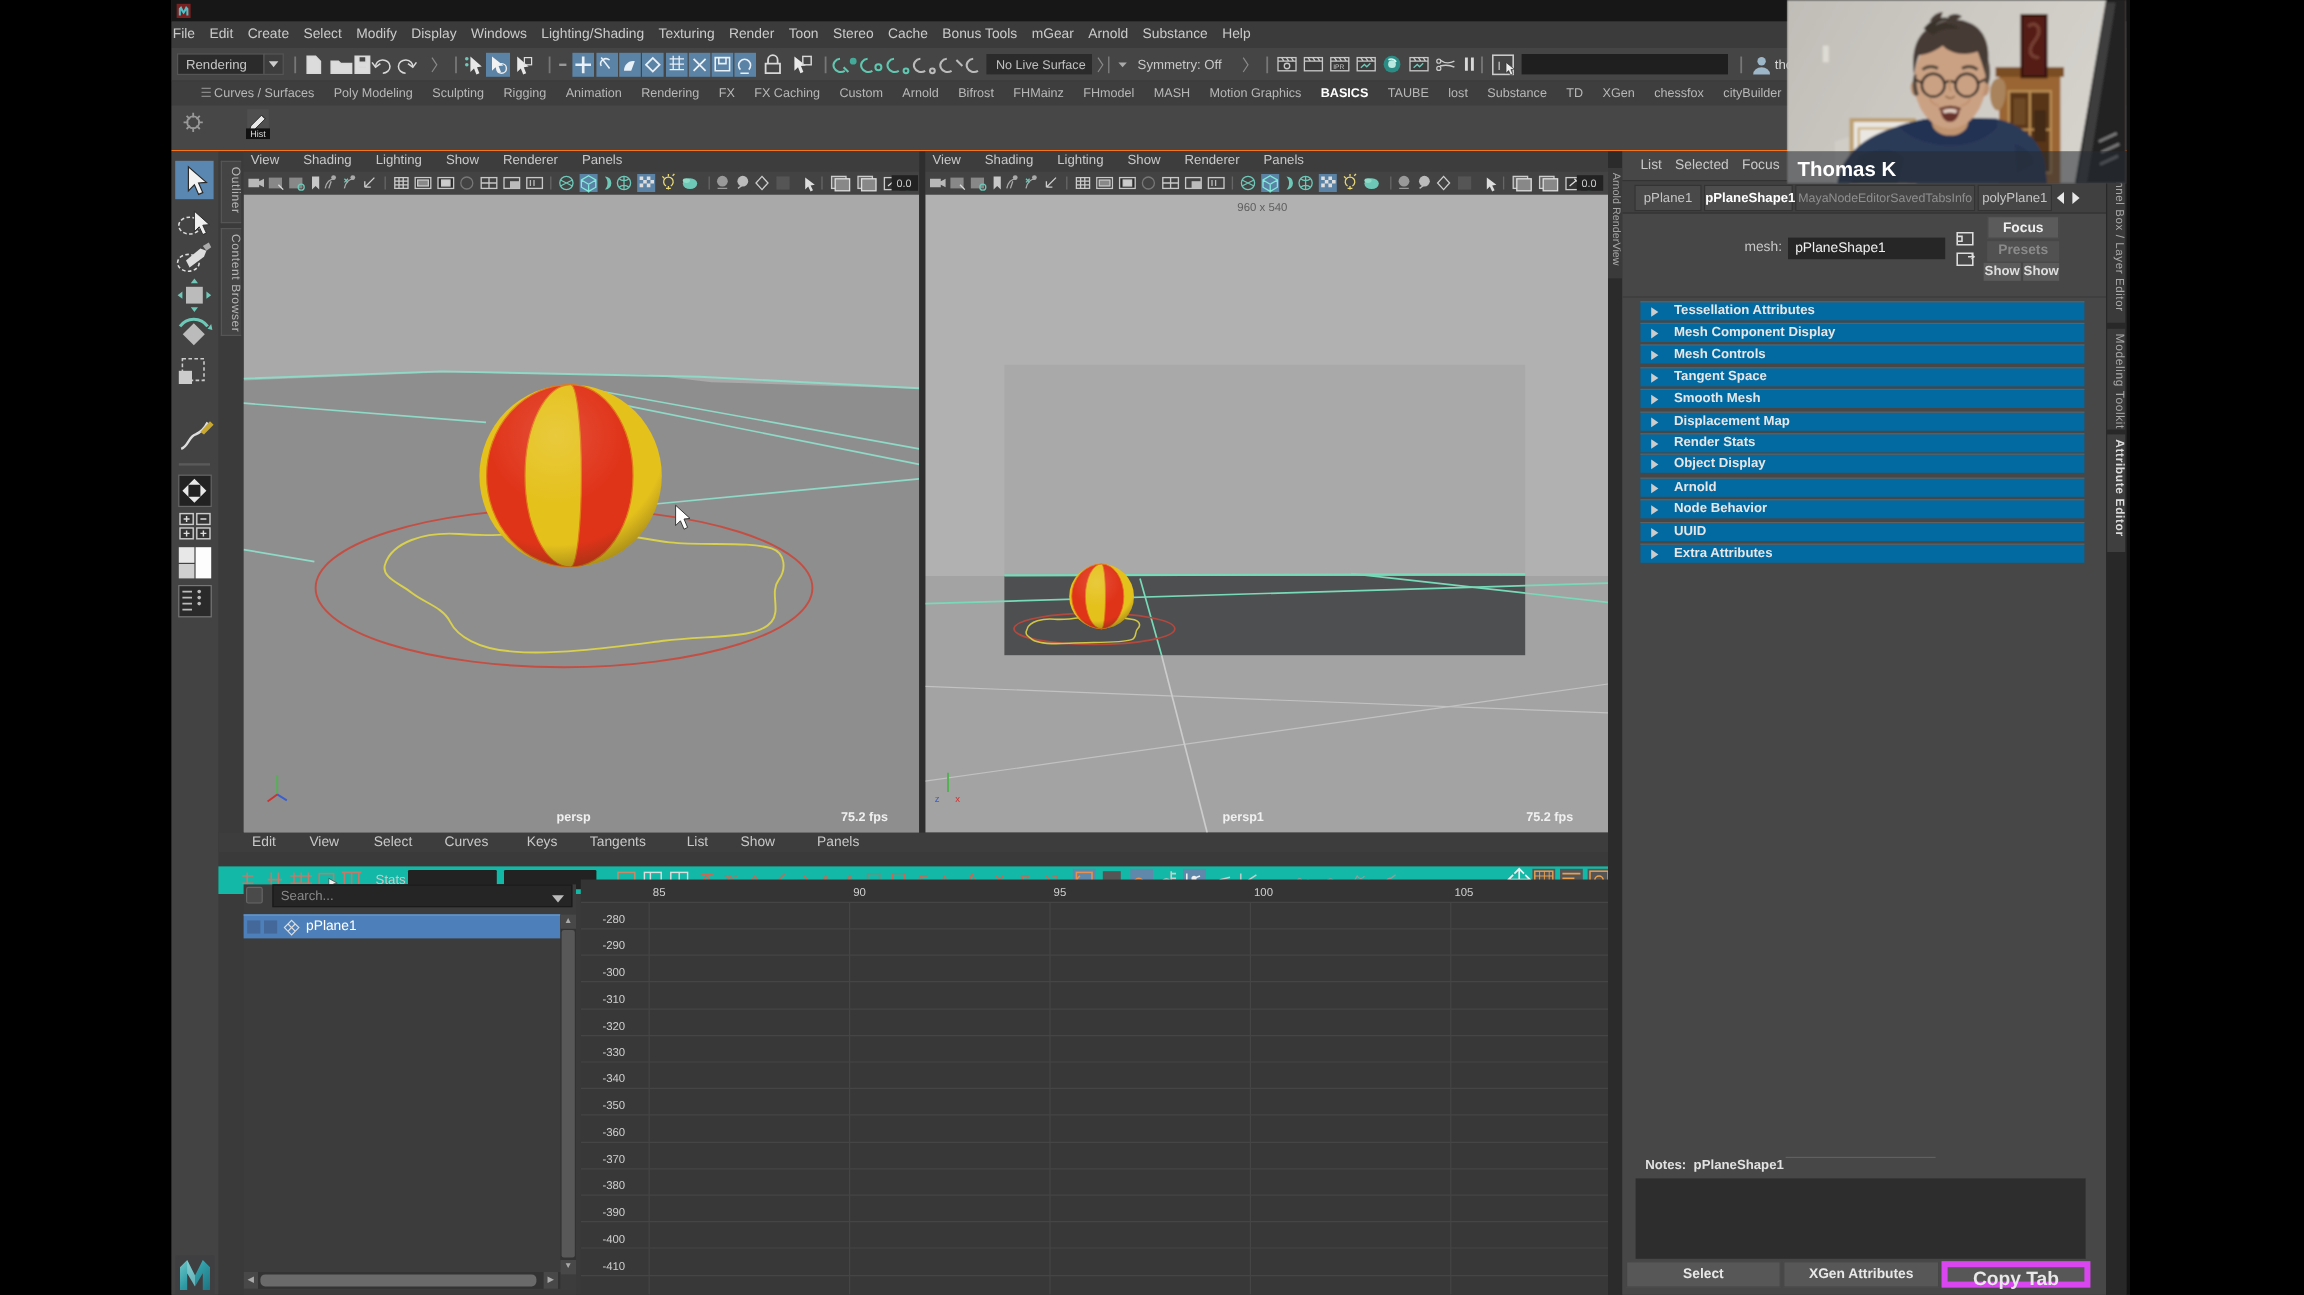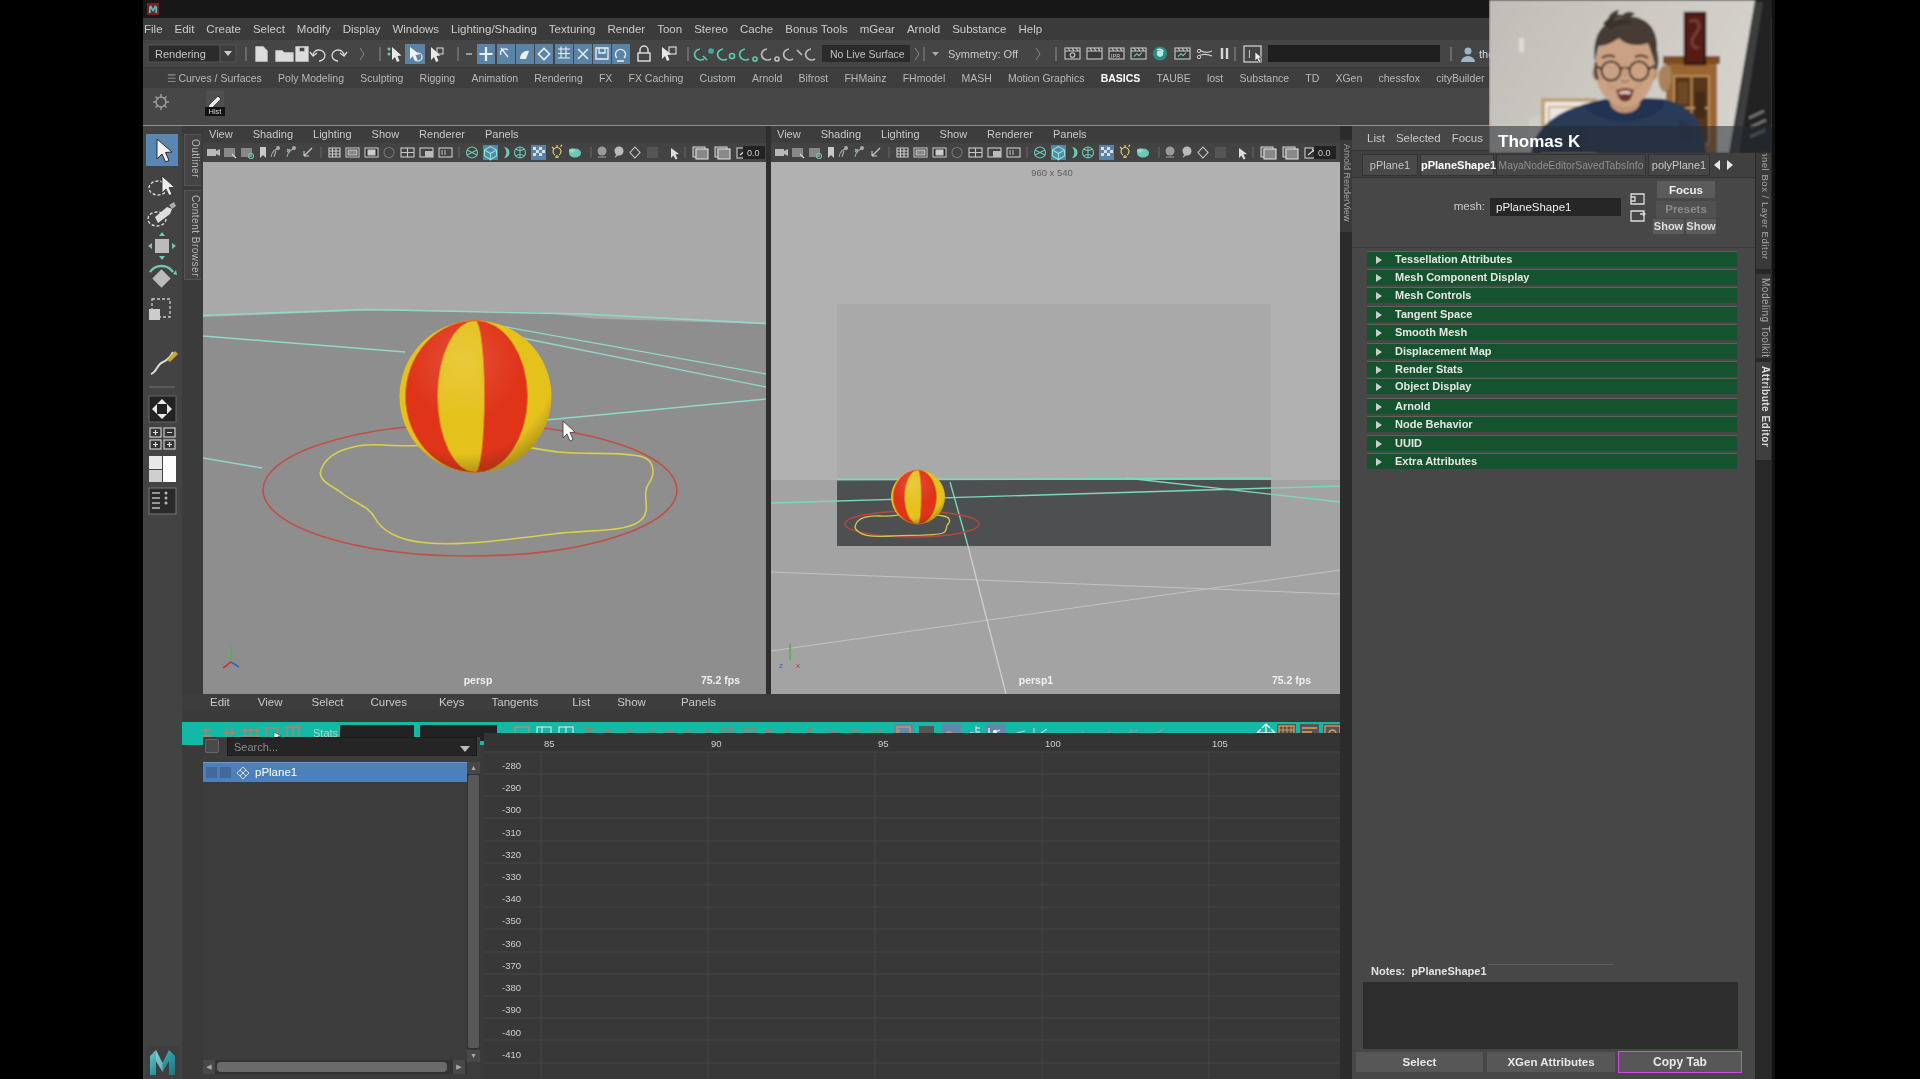--- a/index.html
+++ b/index.html
@@ -27,21 +27,21 @@
 .vpicons{position:absolute;left:0;top:17px;width:100%;height:19px;background:#434343;}
 .vpcanvas{position:absolute;left:0;top:36px;}
 
 #arnoldstrip{position:absolute;left:1197px;top:126px;width:12px;height:953px;background:#2b2b2b;}
 
 #ae{position:absolute;left:1209px;top:126px;width:403px;height:953px;background:#474747;}
 
 #righttabs{position:absolute;left:1612px;top:126px;width:17px;height:953px;background:#282828;}
 
 #graph{position:absolute;left:39px;top:694px;width:1158px;height:385px;background:#3a3a3a;}
-.aebar{position:absolute;left:15px;width:370px;height:16px;background:#14532d;border-top:1px solid #606060;color:#e6e6e6;font-size:11px;font-weight:bold;line-height:15px;padding-left:28px;}
+.aebar{position:absolute;left:15px;width:370px;height:16px;background:#0369a1;border-top:1px solid #606060;color:#e6e6e6;font-size:11px;font-weight:bold;line-height:15px;padding-left:28px;}
 .aebar::before{content:"";position:absolute;left:9px;top:4px;width:0;height:0;border-top:4px solid transparent;border-bottom:4px solid transparent;border-left:6px solid #ccc;}
 </style>
 </head>
 <body>
 <div id="win">
   <div id="titlebar"><svg class="abs" style="left:4px;top:3px;" width="12" height="12">
         <rect width="12" height="12" fill="#7a2020"></rect>
         <path d="M2,10 L2,4 L4,2 L6,6 L8,2 L10,4 L10,10 L8.3,10 L8.3,5.5 L6,9 L3.7,5.5 L3.7,10 Z" fill="#4fc0c8"></path>
       </svg></div>
   <div id="menubar"><span style="margin-left:1px">File</span><span>Edit</span><span>Create</span><span>Select</span><span>Modify</span><span>Display</span><span>Windows</span><span>Lighting/Shading</span><span>Texturing</span><span>Render</span><span>Toon</span><span>Stereo</span><span>Cache</span><span>Bonus Tools</span><span>mGear</span><span>Arnold</span><span>Substance</span><span>Help</span></div>
@@ -476,21 +476,21 @@
     <div class="aebar" style="top:252px;">Object Display</div>
     <div class="aebar" style="top:272px;">Arnold</div>
     <div class="aebar" style="top:290px;">Node Behavior</div>
     <div class="aebar" style="top:309px;">UUID</div>
     <div class="aebar" style="top:327px;">Extra Attributes</div>
     <div class="abs" style="left:19px;top:839px;width:370px;height:16px;color:#e2e2e2;font-size:11px;font-weight:bold;">Notes:&nbsp;&nbsp;pPlaneShape1</div>
     <div class="abs" style="left:136px;top:838px;width:125px;height:1px;background:#606060;"></div>
     <div class="abs" style="left:11px;top:856px;width:375px;height:67px;background:#2d2d2d;"></div>
     <div class="abs" style="left:3px;top:925px;width:129px;height:22px;background:#575757;border:1px solid #464646;color:#e8e8e8;font-size:11.5px;font-weight:bold;text-align:center;line-height:21px;">Select</div>
     <div class="abs" style="left:134px;top:925px;width:130px;height:22px;background:#575757;border:1px solid #464646;color:#e8e8e8;font-size:11.5px;font-weight:bold;text-align:center;line-height:21px;">XGen Attributes</div>
-    <div class="abs" style="left:266px;top:925px;width:124px;height:22px;background:#575757;border:1px solid #d946ef;color:#e8e8e8;font-size:12px;font-weight:bold;text-align:center;line-height:21px;">Copy Tab</div>
+    <div class="abs" style="left:266px;top:925px;width:124px;height:22px;background:#575757;border:5px solid #d946ef;color:#e8e8e8;font-size:16px;font-weight:bold;text-align:center;line-height:21px;">Copy Tab</div>
   </div>
   <div id="righttabs">
     <div class="abs vtext" style="left:1px;top:6px;height:137px;width:15px;background:#3a3a3a;color:#a8a8a8;overflow:hidden;font-size:9.6px;">Channel Box / Layer Editor</div>
     <div class="abs vtext" style="left:1px;top:148px;height:84px;width:15px;background:#3a3a3a;padding-top:4px;color:#a8a8a8;">Modeling Toolkit</div>
     <div class="abs vtext" style="left:1px;top:236px;height:98px;width:15px;background:#3f3f3f;padding-top:4px;color:#dcdcdc;font-weight:bold;">Attribute Editor</div>
   </div>
   <div id="graph">
     <div class="abs" style="left:0;top:0;width:1158px;height:16px;background:#3d3d3d;color:#c9c9c9;font-size:11.5px;line-height:16px;"><span style="margin-left:28px;margin-right:28px;">Edit</span><span style="margin-right:29px;">View</span><span style="margin-right:27px;">Select</span><span style="margin-right:32px;">Curves</span><span style="margin-right:27px;">Keys</span><span style="margin-right:34px;">Tangents</span><span style="margin-right:27px;">List</span><span style="margin-right:35px;">Show</span><span>Panels</span></div>
     <div class="abs" style="left:0;top:16px;width:1158px;height:23px;background:#14b8a6;margin-top:12px;">
       <svg width="1158" height="23">

